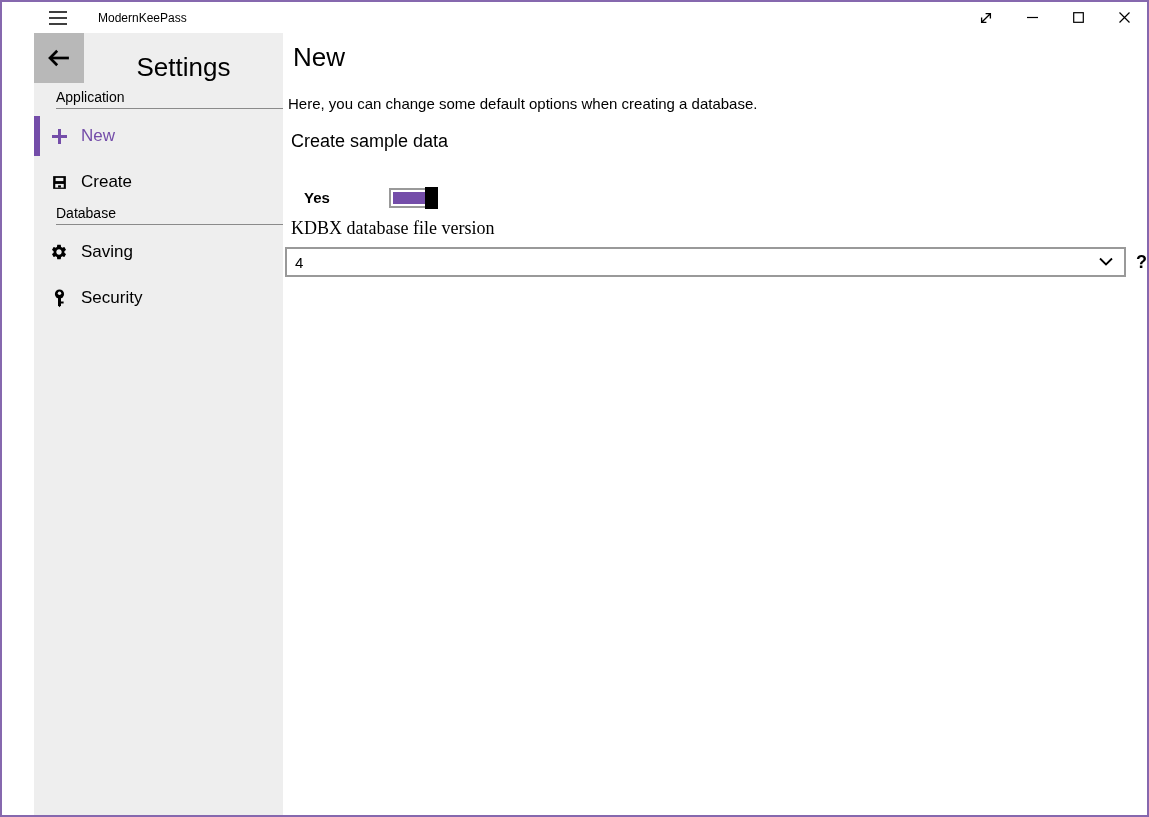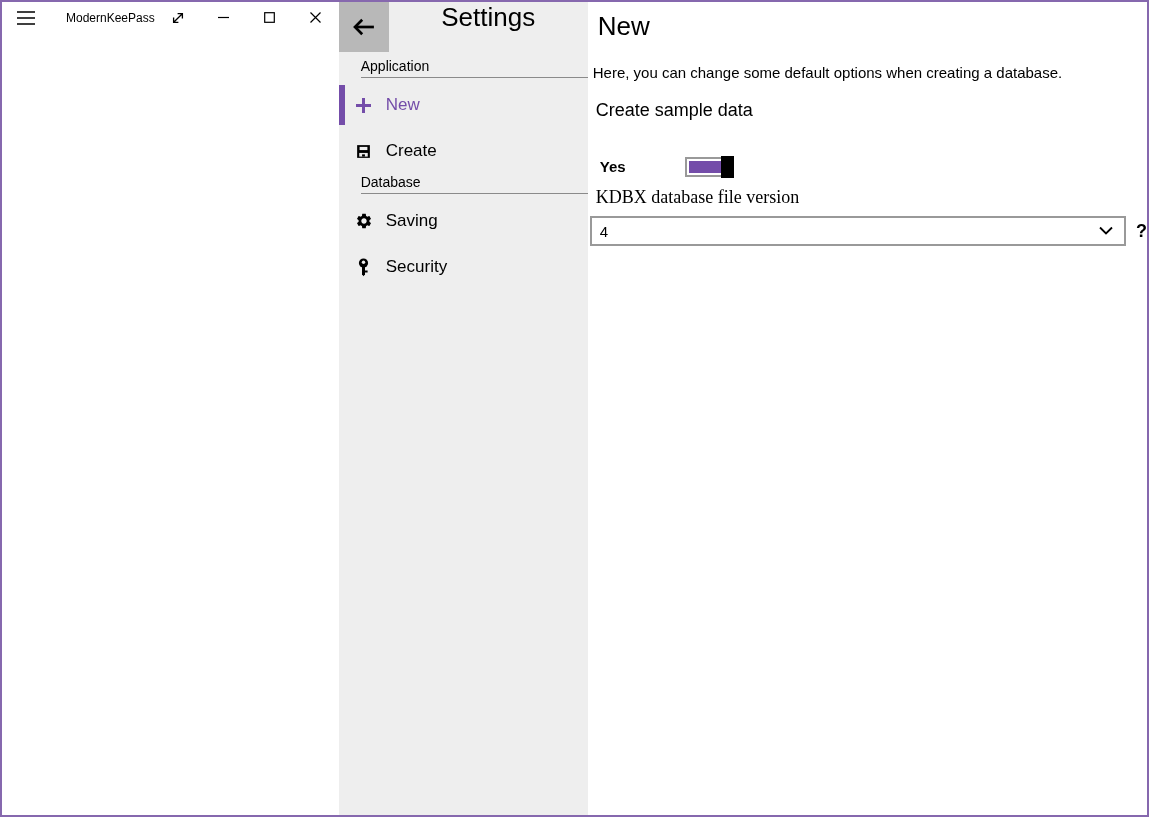--- a/index.html
+++ b/index.html
@@ -9,47 +9,47 @@
     --back-bg:#b8b8b8;
     --control-border:#999999;
     --underline:#8a8a8a;
   }
   *{box-sizing:border-box;margin:0;padding:0;}
   html,body{width:1149px;height:817px;}
   body{font-family:"Liberation Sans",sans-serif;color:#000;background:#fff;}
   .window{
     width:1149px;height:817px;
     border:2px solid var(--window-border);
-    display:flex;flex-direction:row;background:#fff;overflow:hidden;
+    display:flex;flex-direction:column;background:#fff;overflow:hidden;padding-left:32px;
   }
   
   .titlebar{height:31px;display:flex;align-items:center;background:#fff;flex:0 0 auto;}
   .hamburger-btn{width:48px;height:31px;display:flex;align-items:center;justify-content:center;cursor:pointer;background:none;border:none;}
   .app-title{font-size:12px;margin-left:16px;white-space:nowrap;}
   .caption-buttons{margin-left:auto;display:flex;height:100%;}
   .caption-btn{width:46px;height:31px;display:flex;align-items:center;justify-content:center;background:none;border:none;cursor:pointer;}
   
   .app-body{flex:1;display:flex;min-height:0;}
   .sidebar{width:249px;background:var(--sidebar-bg);flex:0 0 auto;position:relative;}
-  .sidebar-header{height:50px;display:flex;align-items:flex-start;}
+  .sidebar-header{height:50px;display:flex;align-items:flex-end;}
   .back-btn{width:50px;height:50px;background:var(--back-bg);border:none;display:flex;align-items:center;justify-content:center;cursor:pointer;flex:0 0 auto;}
   .settings-title{flex:1;display:flex;align-items:center;justify-content:center;font-size:26px;}
   .section-label{margin:6px 0 0 22px;font-size:14px;padding-bottom:3px;border-bottom:1px solid var(--underline);}
   .nav-group{margin-top:4px;}
   .nav-item{height:46px;display:flex;align-items:center;padding-left:16px;gap:13px;font-size:17px;position:relative;cursor:pointer;}
   .nav-item .icon{width:18px;height:18px;display:flex;align-items:center;justify-content:center;flex:0 0 auto;}
   .nav-item.selected{color:var(--accent);}
   .nav-item.selected .indicator{position:absolute;left:0;top:3px;bottom:3px;width:6px;background:var(--accent);}
   
   .main{flex:1;position:relative;background:#fff;}
   .page-title{position:absolute;left:10px;top:9px;font-size:26px;font-weight:400;}
   .page-desc{position:absolute;left:5px;top:62px;font-size:15px;}
   .field-label{position:absolute;left:8px;font-size:18px;}
   .lbl-sample{top:98px;}
-  .toggle-row{position:absolute;left:12px;top:153px;width:400px;height:24px;}
+  .toggle-row{position:absolute;left:21px;top:153px;width:400px;height:24px;}
   .toggle-state{position:absolute;left:0;top:3px;font-size:15px;font-weight:bold;}
   .toggle{position:absolute;left:85px;top:1px;width:49px;height:22px;cursor:pointer;}
   .toggle .track{position:absolute;left:0;top:1px;width:42px;height:20px;border:2px solid var(--control-border);background:#fff;}
   .toggle .fill{position:absolute;left:2px;top:2px;right:2px;bottom:2px;background:var(--accent);}
   .toggle .thumb{position:absolute;right:0;top:0;width:13px;height:22px;background:#000;}
   .lbl-kdbx{top:185px;font-family:Liberation Serif, serif;}
   .combo-row{position:absolute;left:2px;top:214px;right:0;height:30px;display:flex;align-items:center;}
   .combobox{position:relative;width:867px;height:30px;border:2px solid var(--control-border);background:#fff;display:flex;align-items:center;padding-left:8px;font-size:15px;cursor:pointer;}
   .combobox .chevron{position:absolute;right:11px;top:50%;transform:translateY(-50%);display:flex;}
   .help-btn{margin-left:10px;font-size:18px;font-weight:bold;background:none;border:none;cursor:pointer;font-family:inherit;}

